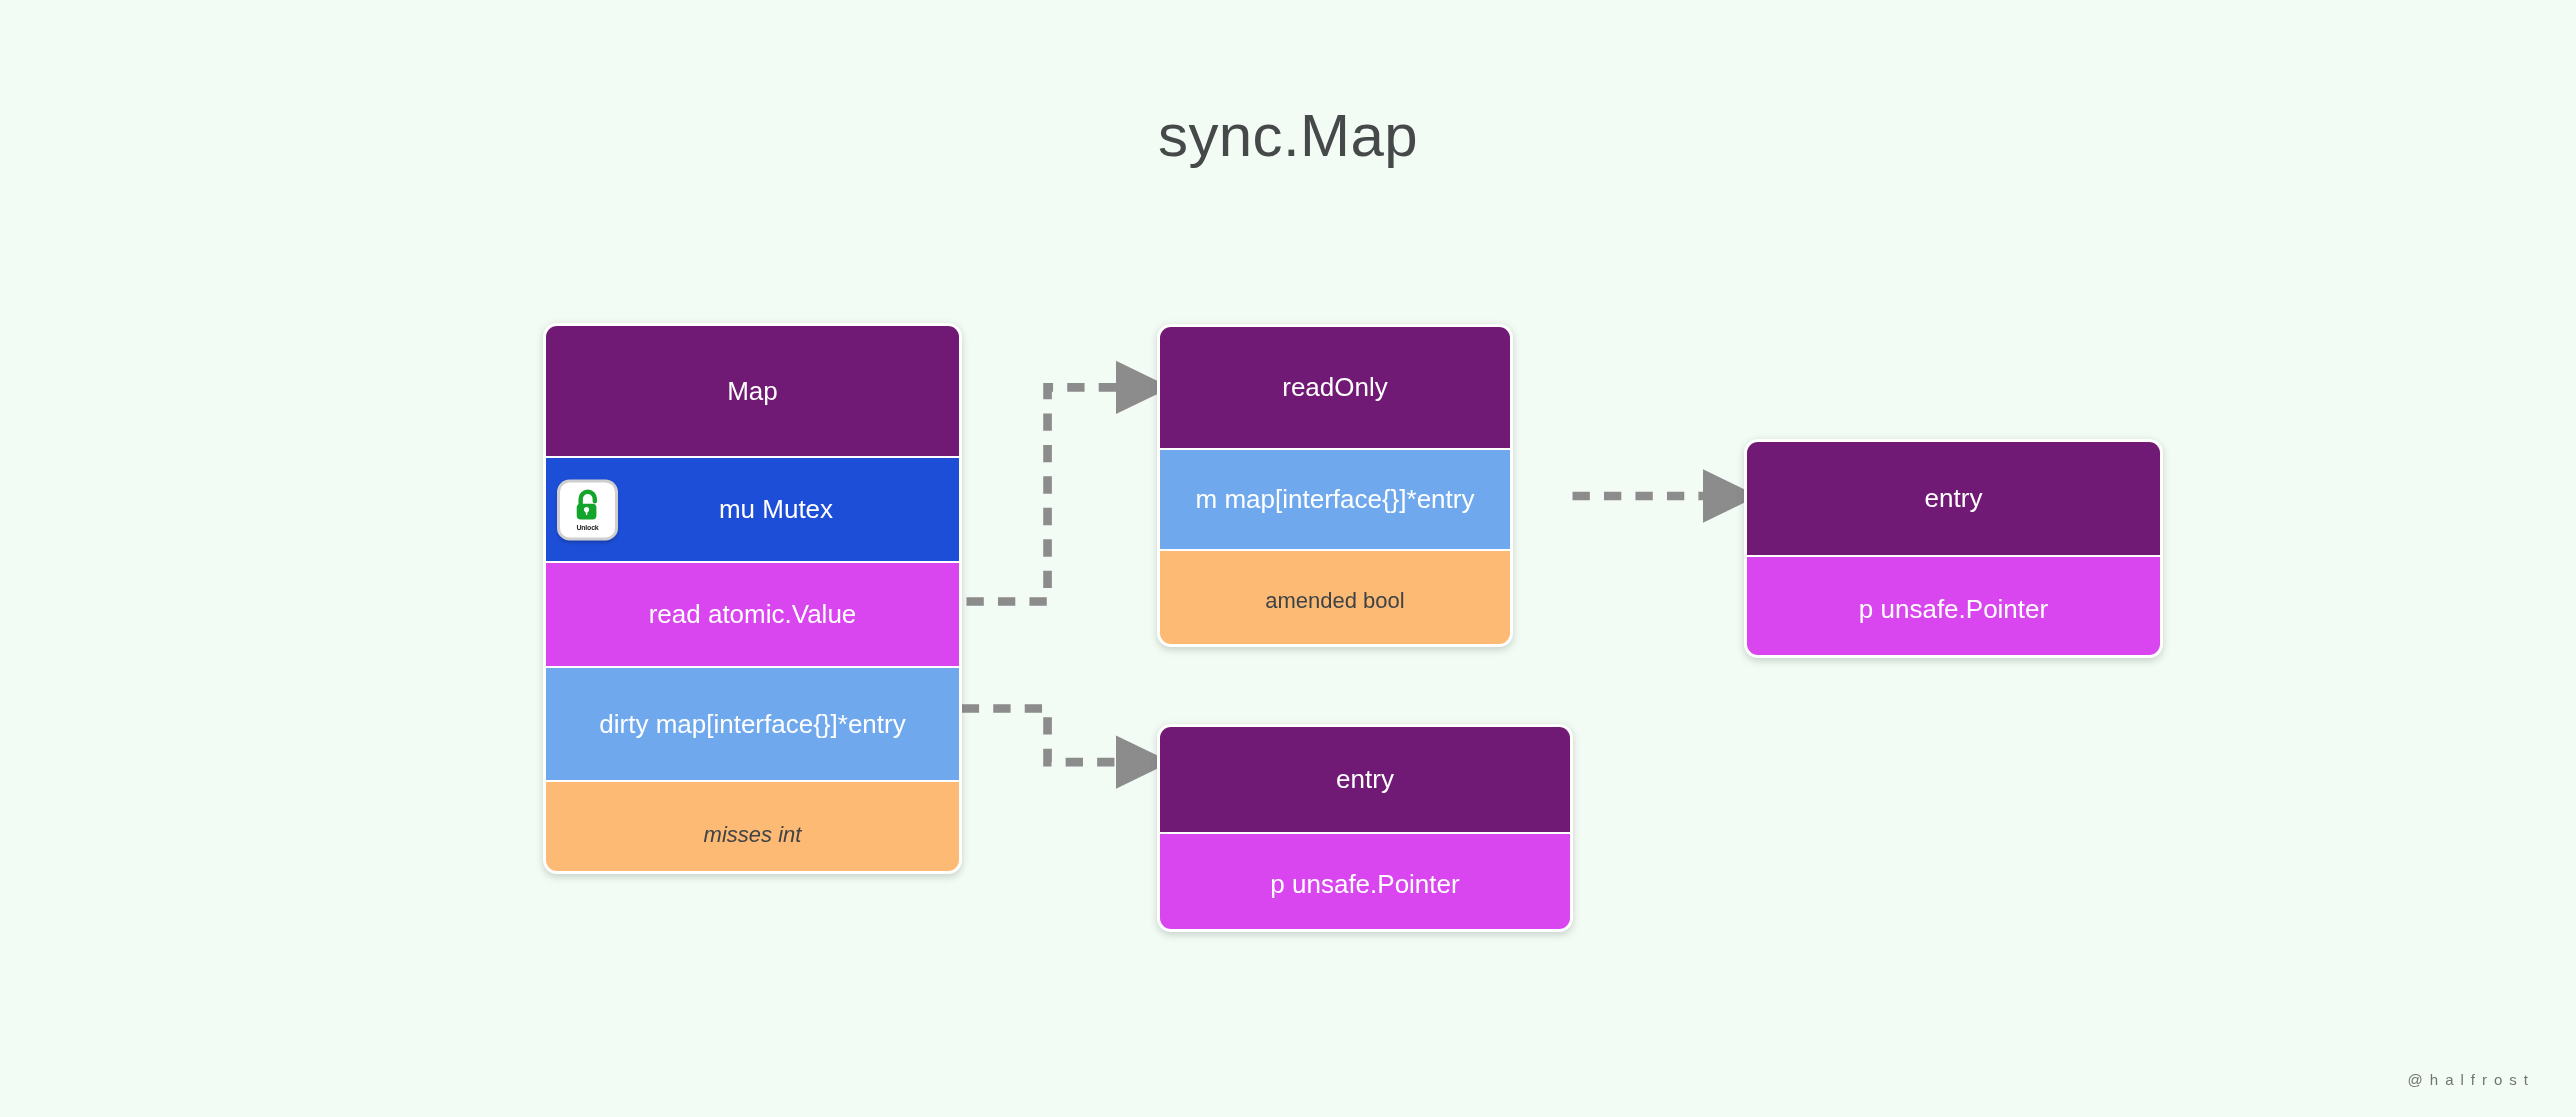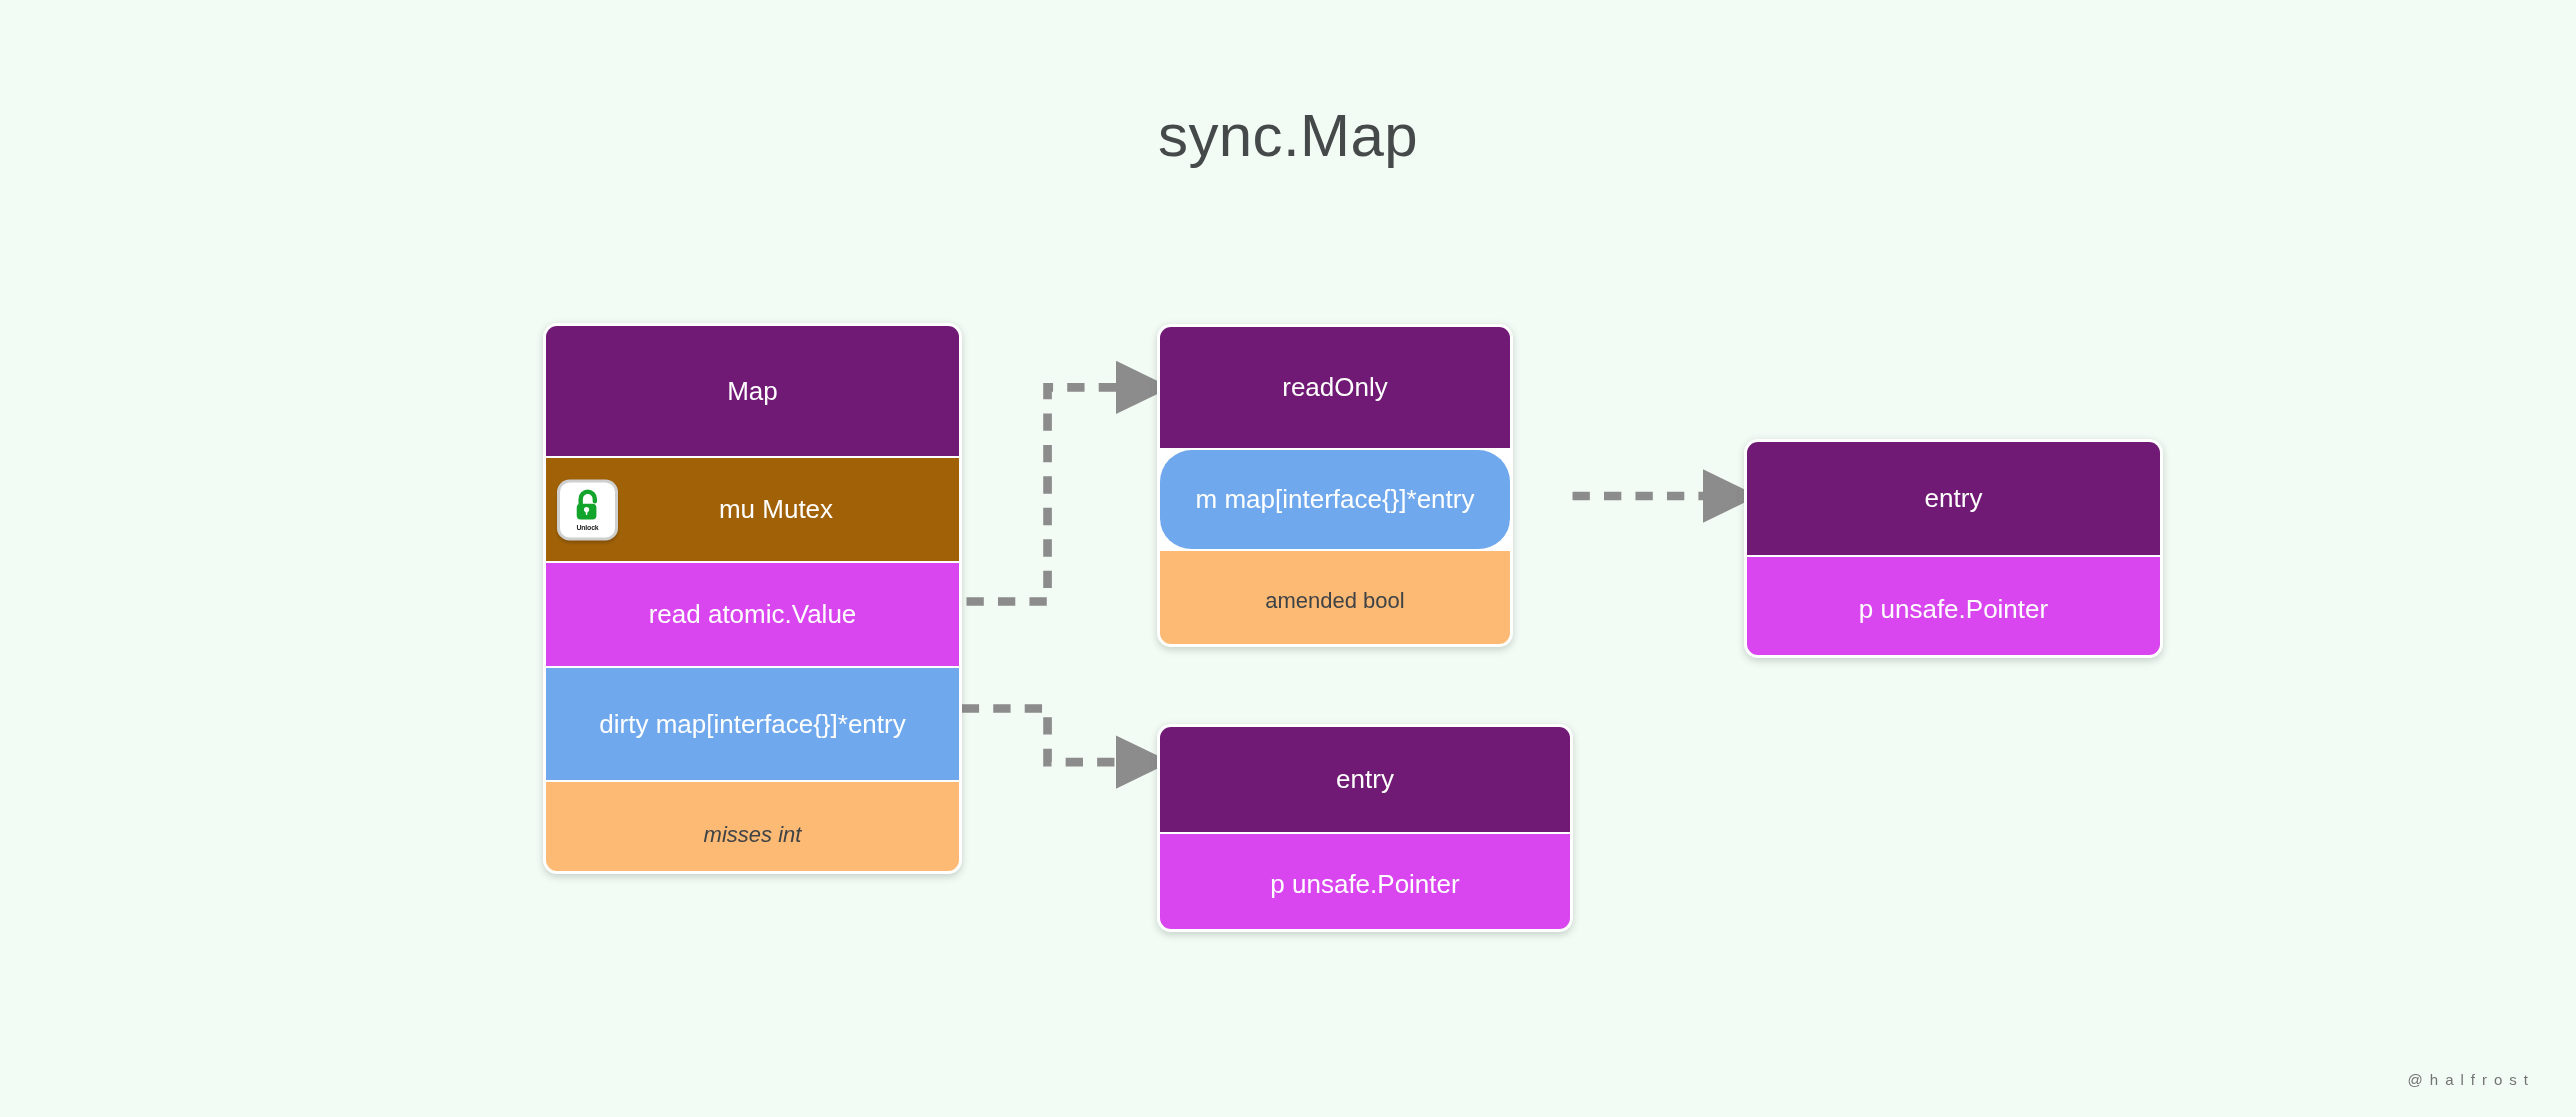--- a/index.html
+++ b/index.html
@@ -63,21 +63,21 @@
     border-bottom: 2.4px solid #ffffff;
     white-space: nowrap;
   }
   .row:last-child { border-bottom: none; }
 
   .row-header {
     background: #701a75;
     color: #ffffff;
     font-size: 26px;
   }
-  .row-teal   { background: #a16207; color: #ffffff; font-size: 26px; }
+  .row-teal   { background: #1d4ed8; color: #ffffff; font-size: 26px; }
   .row-red    { background: #d946ef; color: #ffffff; font-size: 26px; }
   .row-blue   { background: #6fa8ec; color: #ffffff; font-size: 26px; }
   .row-yellow { background: #fdba74; color: #3f4346; font-size: 22px; justify-content: center; }
 
   .row-label { display: inline-block; }
 
   
   .overflow-label {
     position: absolute;
     left: 50%;
@@ -190,21 +190,21 @@
     <div class="row row-yellow" style="height:105px;font-style:italic;">
       <span class="row-label">misses int</span>
     </div>
   </div>
 
   <div class="struct-box" style="left:1157px; top:324px; width:356px; height:323px;">
     <div class="row row-header" style="height:123px;">
       <span class="row-label">readOnly</span>
     </div>
 
-    <div class="row row-blue" style="height:101px;border-radius:32px;">
+    <div class="row row-blue" style="height:101px;">
       <span class="row-label">m map[interface{}]*entry</span>
     </div>
 
     <div class="row row-yellow" style="height:99px;">
       <span class="row-label">amended bool</span>
     </div>
   </div>
 
   <div class="struct-box" style="left:1744px; top:439px; width:419px; height:219px;">
     <div class="row row-header" style="height:115px;">

